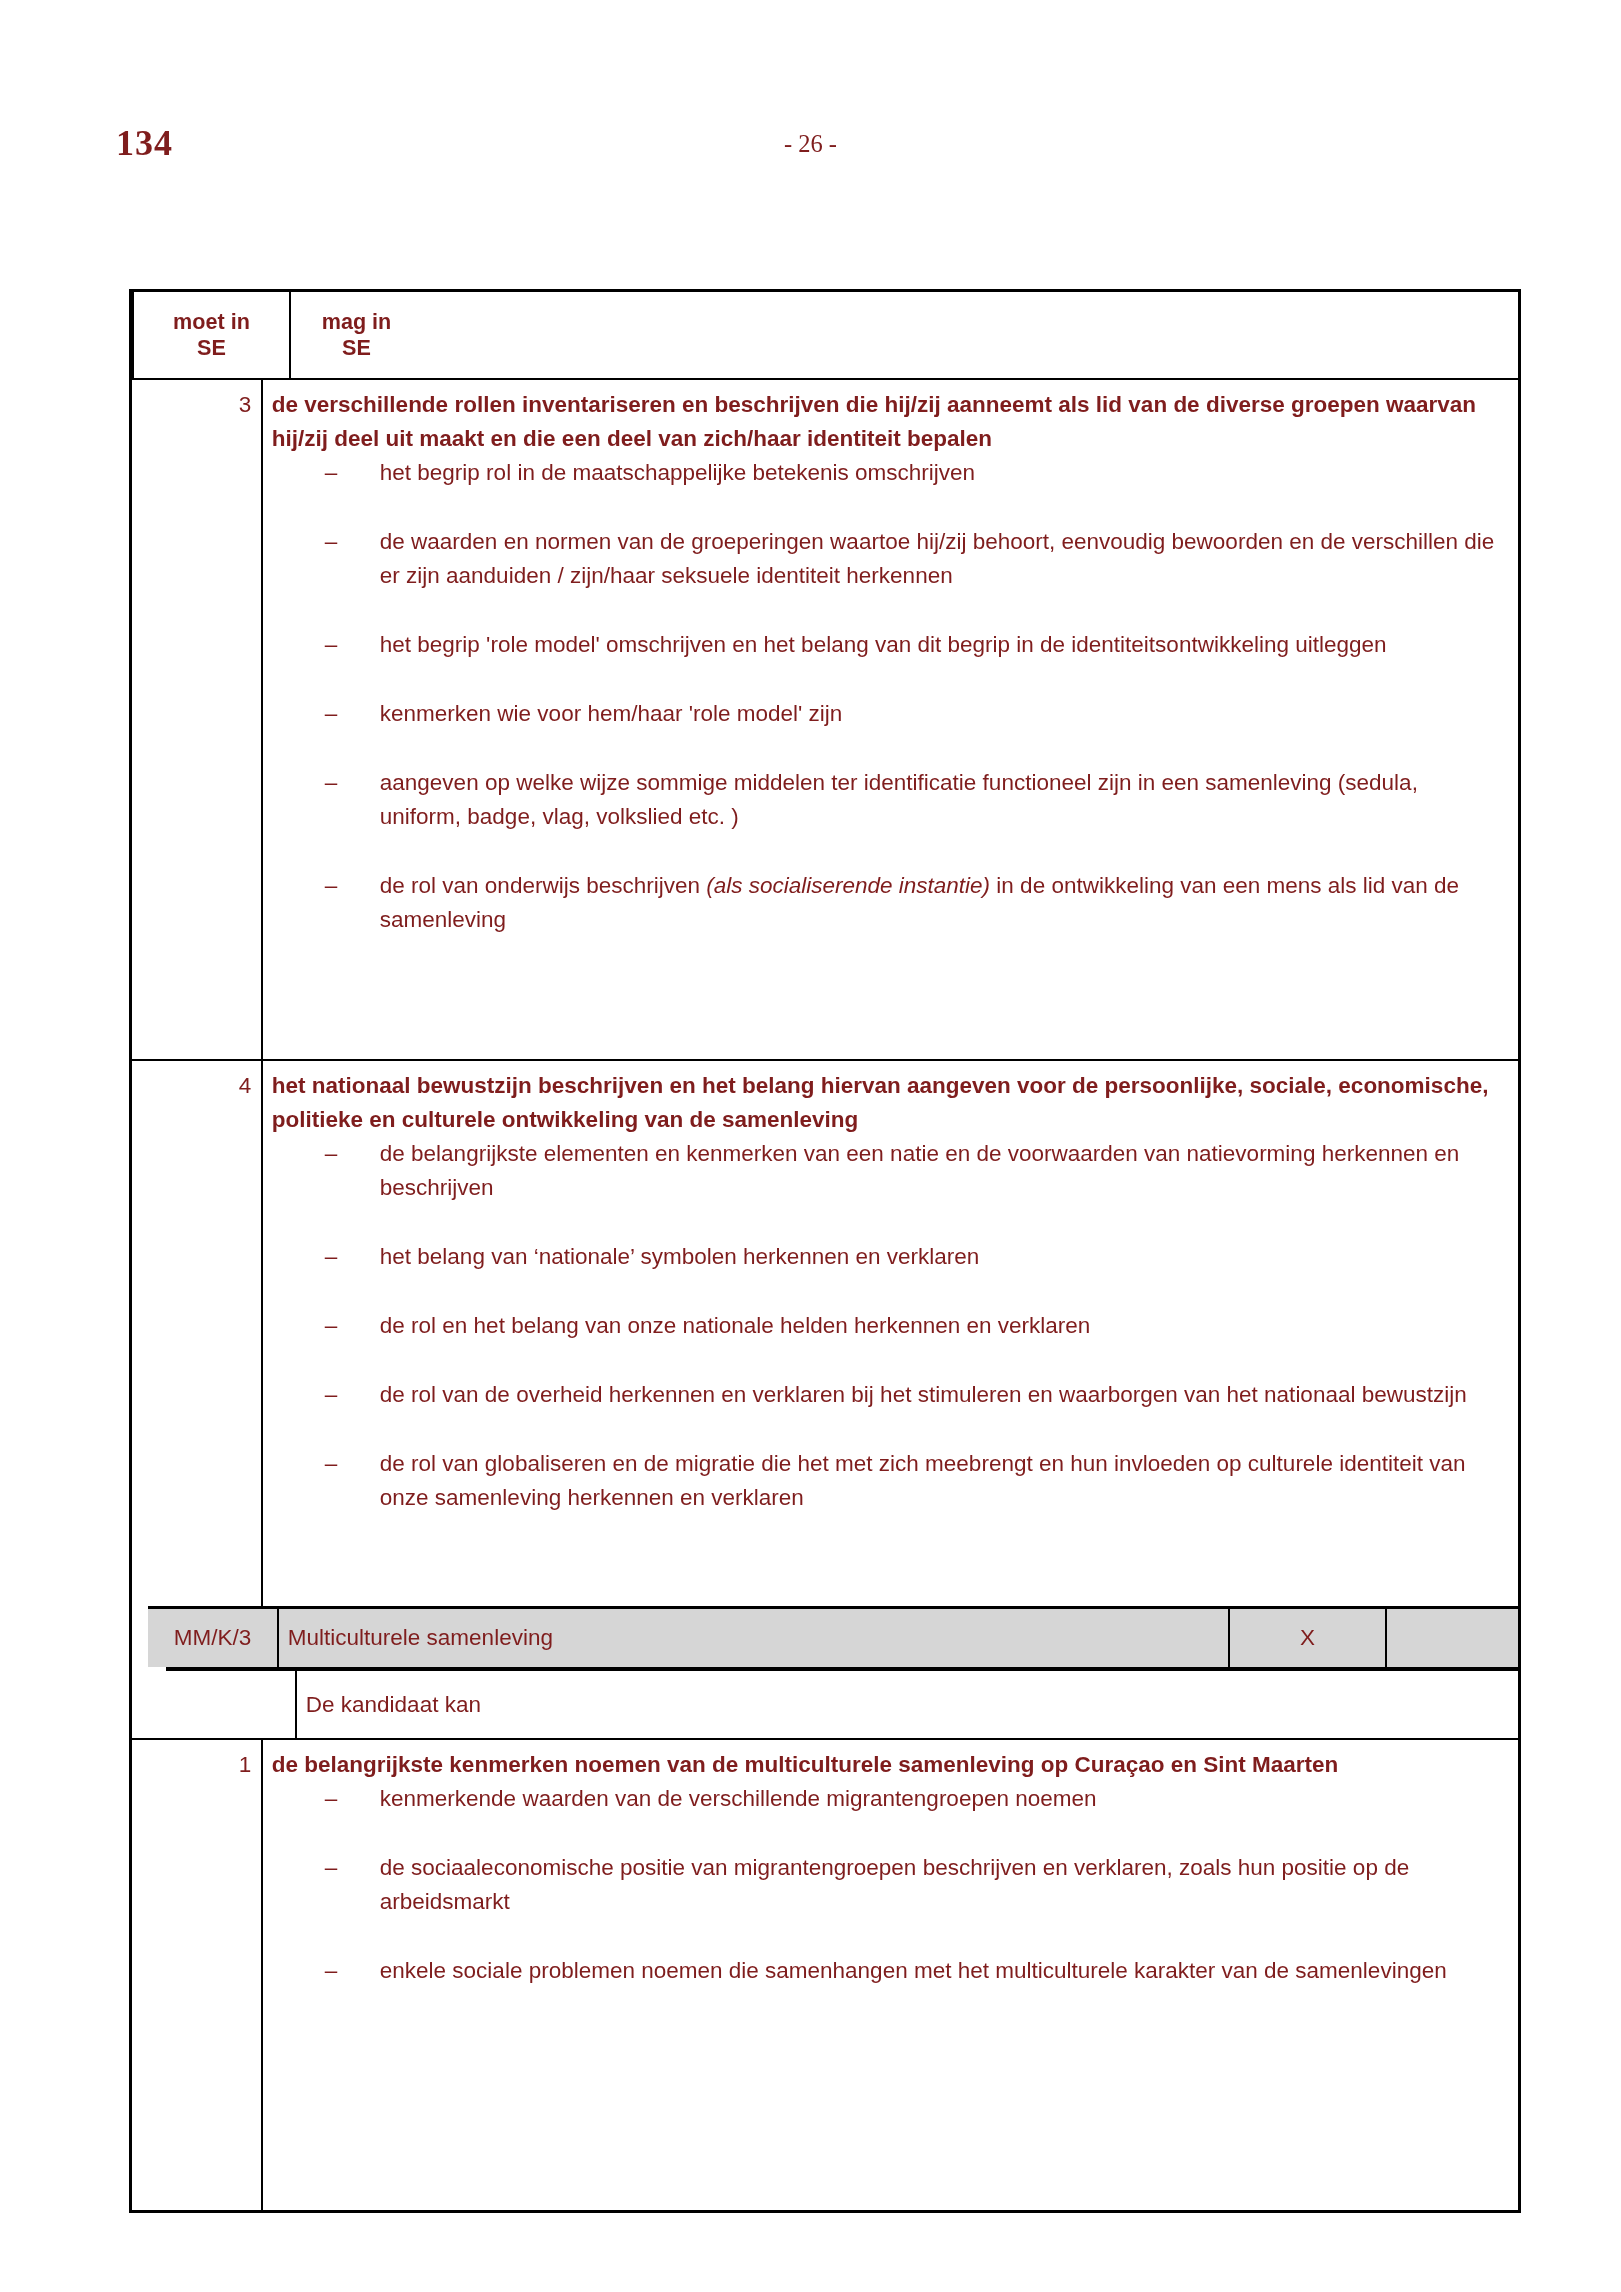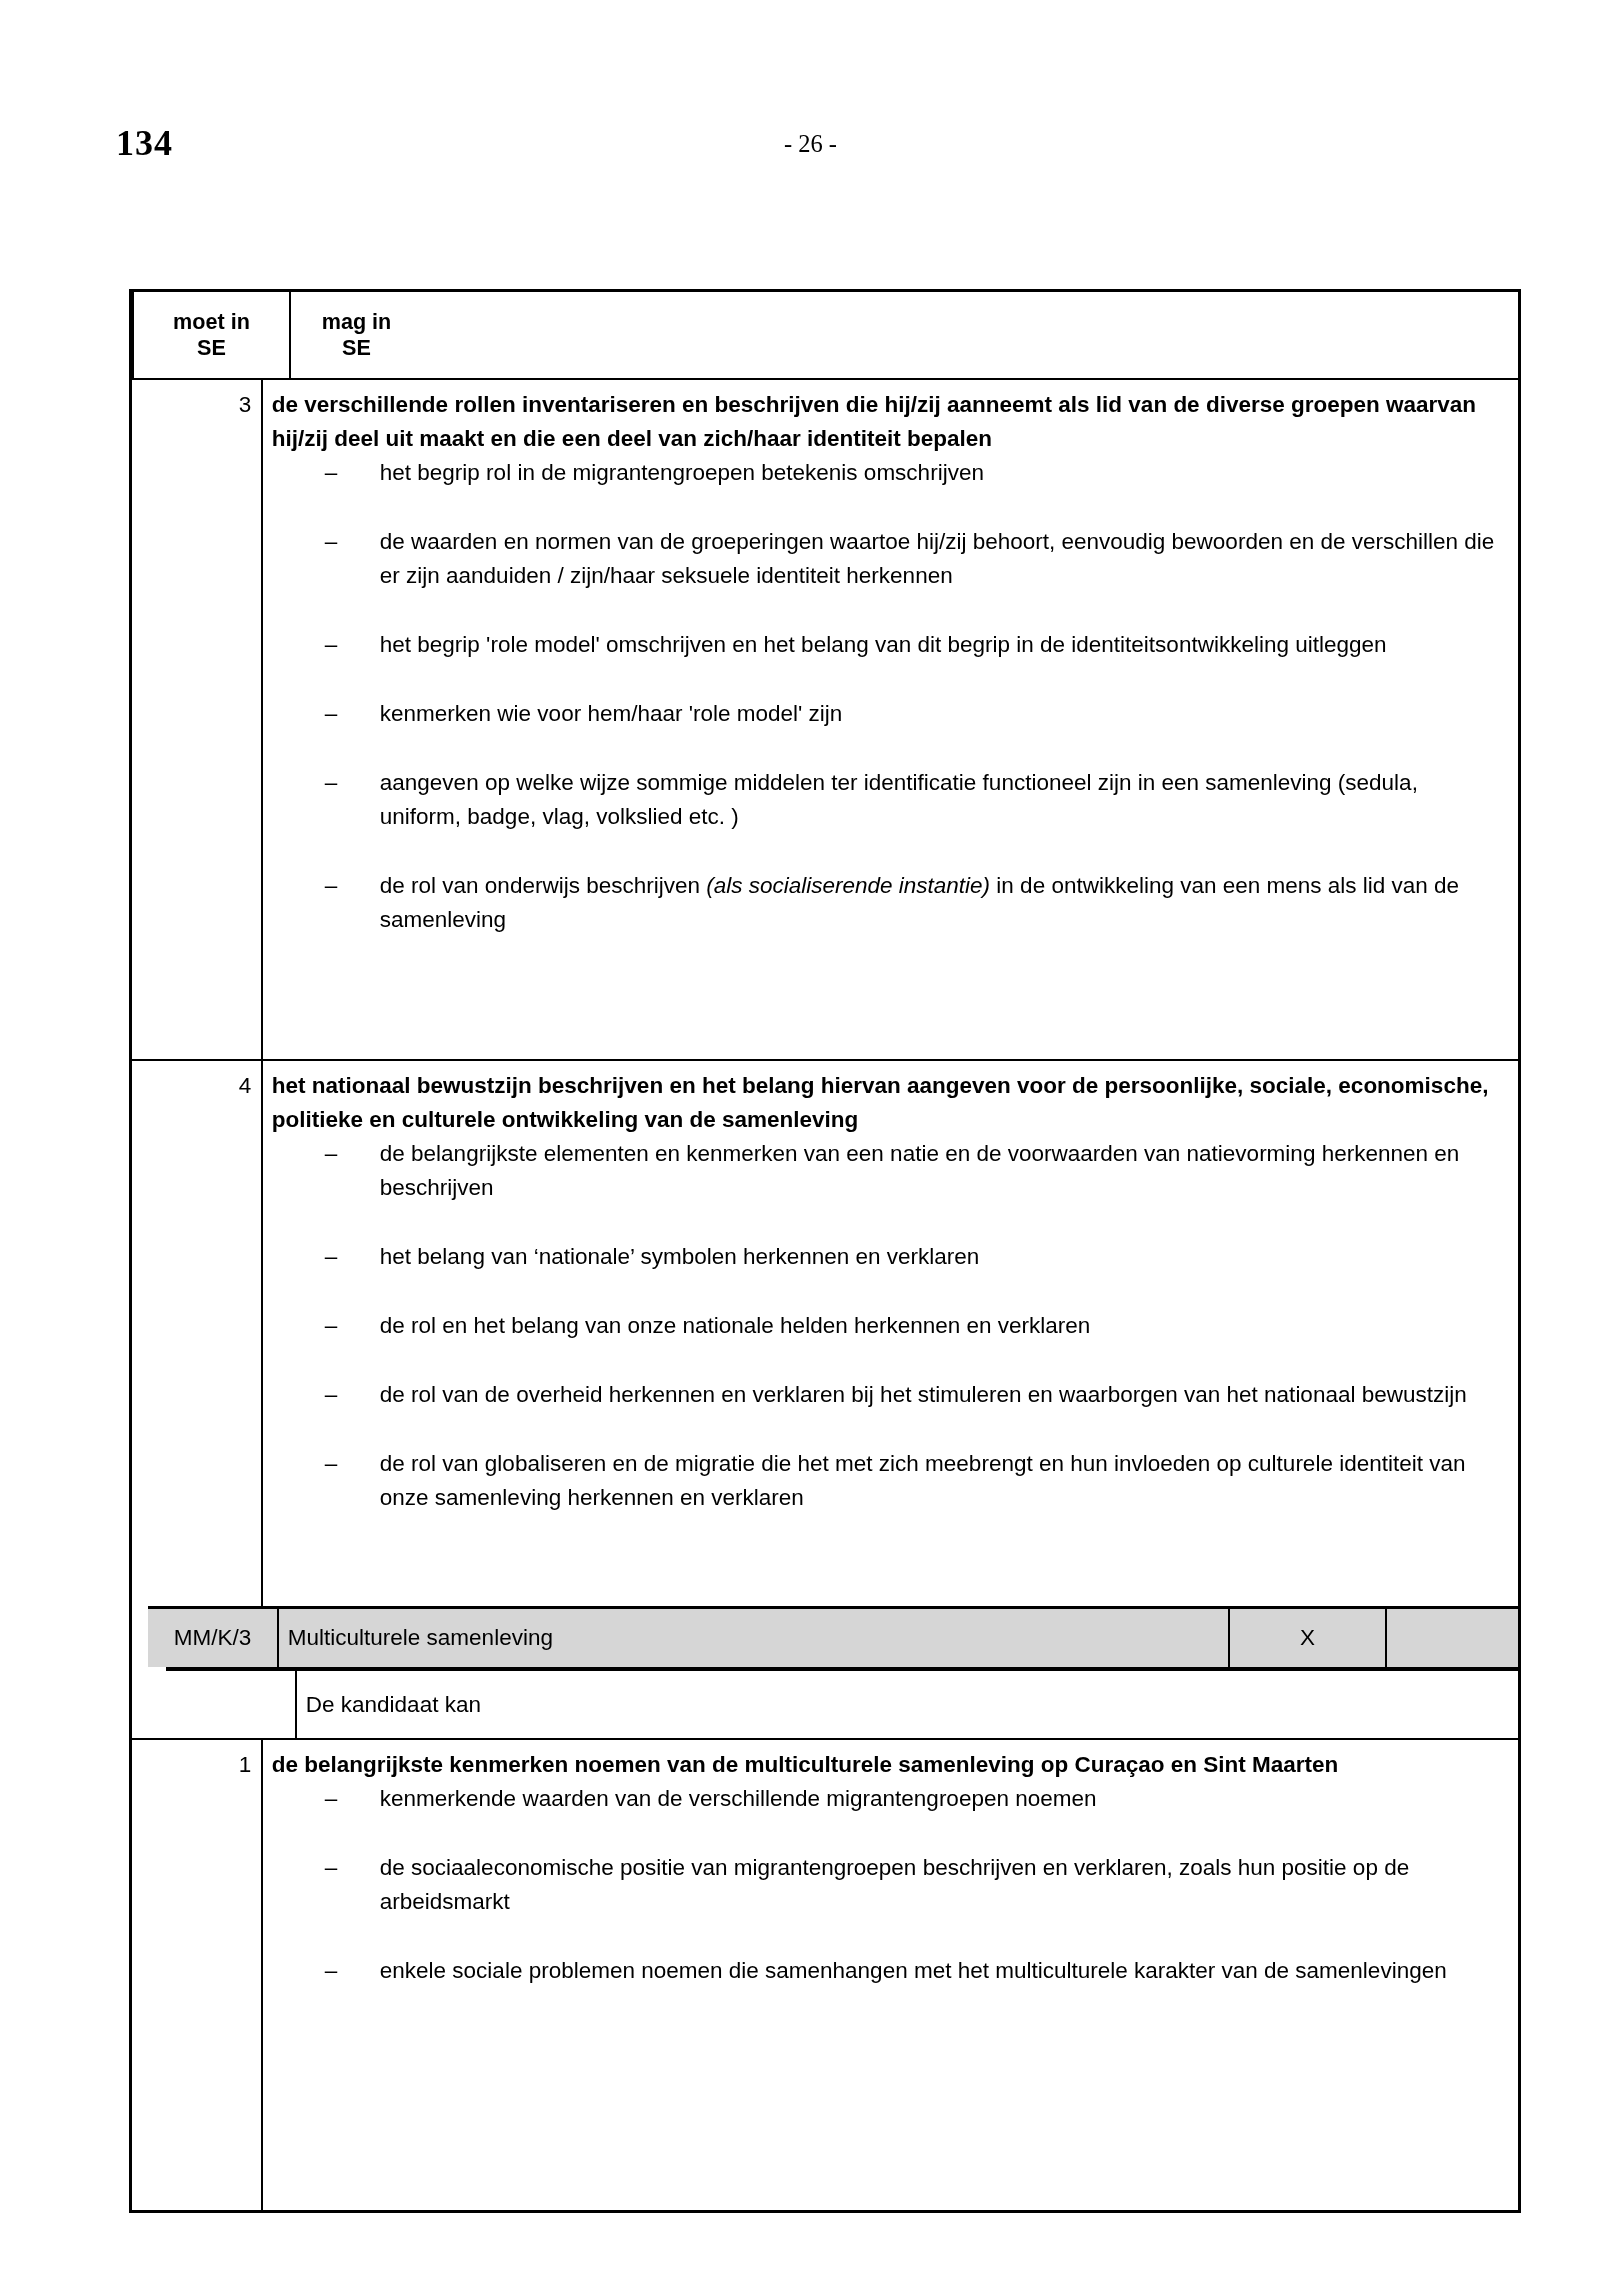--- a/index.html
+++ b/index.html
@@ -1,21 +1,21 @@
 <!DOCTYPE html>
 <html><head>
 <meta charset="utf-8">
 <style>
   html,body{margin:0;padding:0;background:#888;}
   .page{
     position:relative;
     width:1621px;height:2293px;
     background:#ffffff;
     font-family:"Liberation Sans","DejaVu Sans",sans-serif;
-    color:#000000;
+    color:#7f1d1d;
     overflow:hidden;
   }
   .folio-left{
     position:absolute;left:116px;top:122px;
     font-family:"Liberation Serif","DejaVu Serif",serif;
     font-size:36px;font-weight:bold;letter-spacing:1px;
   }
   .folio-center{
     position:absolute;left:0;right:0;top:130px;
     text-align:center;
@@ -102,21 +102,21 @@
     </div>
 
     <div id="table-body">
         <div class="t-row content-row" style="height: 681px;">
           <div class="num-cell">3</div>
           <div class="body-cell">
             <div class="lead">de verschillende rollen inventariseren en beschrijven die hij/zij aanneemt als lid van de diverse groepen waarvan hij/zij deel uit maakt en die een deel van zich/haar identiteit bepalen</div>
             <div class="bullets">
               <div class="bullet">
                 <span class="bullet-dash">–</span>
-                <div class="bullet-text"><span>het begrip rol in de migrantengroepen betekenis omschrijven</span></div>
+                <div class="bullet-text"><span>het begrip rol in de maatschappelijke betekenis omschrijven</span></div>
               </div>
               <div class="bullet">
                 <span class="bullet-dash">–</span>
                 <div class="bullet-text"><span>de waarden en normen van de groeperingen waartoe hij/zij behoort, eenvoudig bewoorden en de verschillen die er zijn aanduiden / zijn/haar seksuele identiteit herkennen</span></div>
               </div>
               <div class="bullet">
                 <span class="bullet-dash">–</span>
                 <div class="bullet-text"><span>het begrip 'role model' omschrijven en het belang van dit begrip in de identiteitsontwikkeling uitleggen</span></div>
               </div>
               <div class="bullet">

